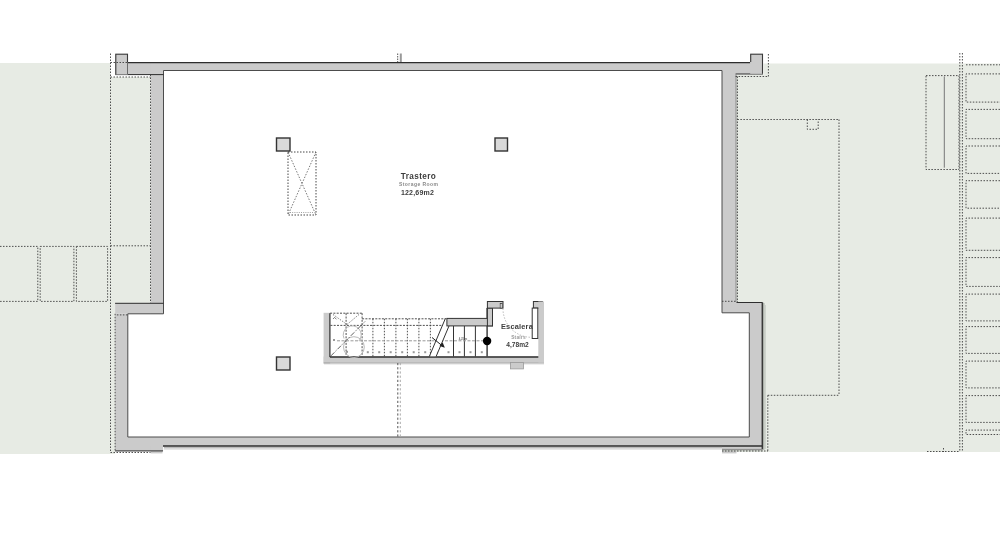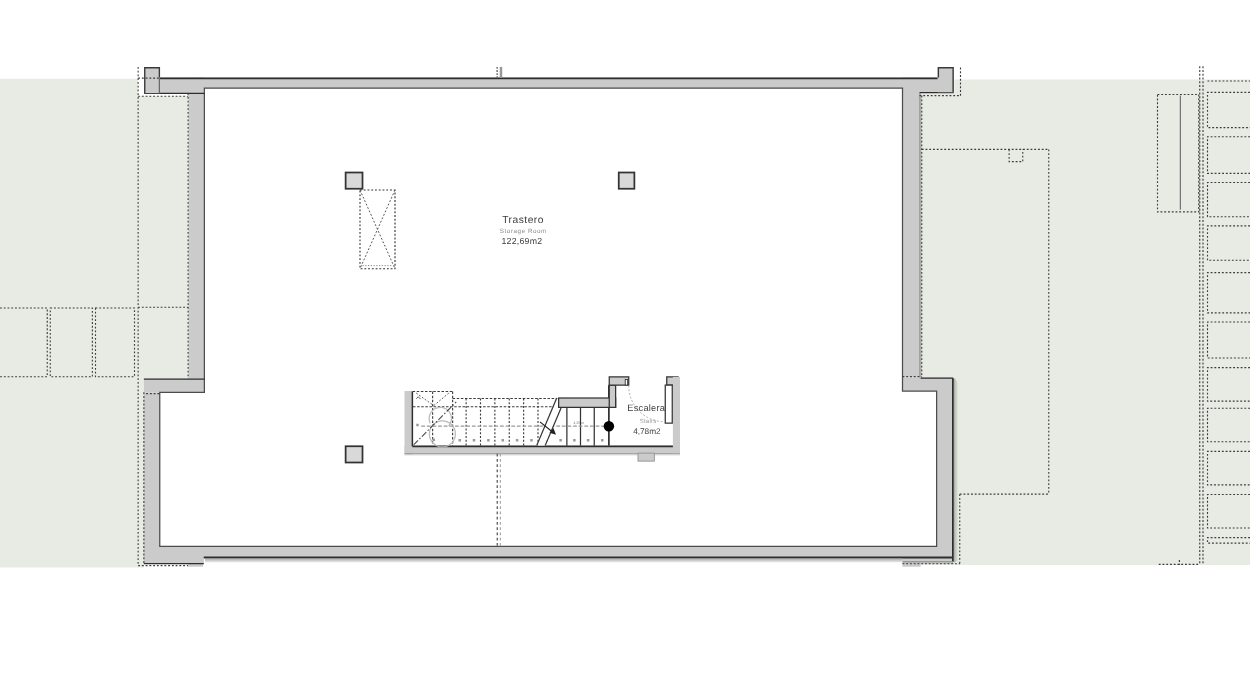--- a/index.html
+++ b/index.html
@@ -1,16 +1,16 @@
 <!DOCTYPE html>
 <html><head>
 <meta charset="utf-8">
 <style>
   html,body{margin:0;padding:0;background:#ffffff;}
-  #plan{width:1000px;height:536px;position:relative;font-family:"Liberation Sans",sans-serif;}
+  #plan{width:1000px;height:536px;position:relative;font-family:"Liberation Sans",sans-serif;font-weight:bold;}
   svg{display:block;}
   text{font-family:"Liberation Sans",sans-serif;}
 </style>
 </head>
 <body>
 <div id="plan">
 <svg width="1000" height="548" viewBox="0 0 1000 548">
 
 <rect x="0" y="0" width="1000" height="548" fill="#ffffff"></rect>
 

